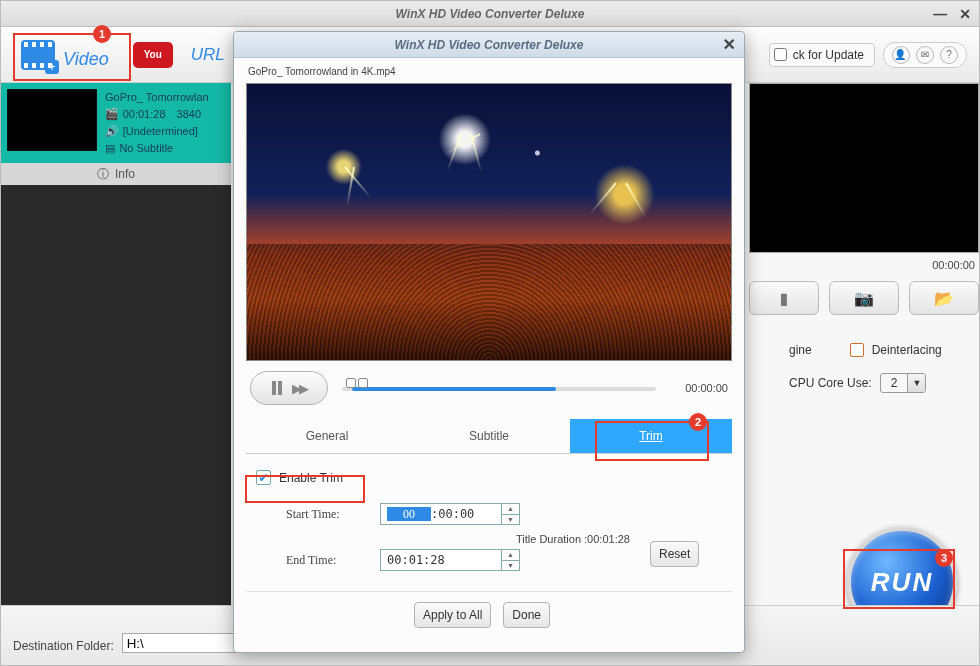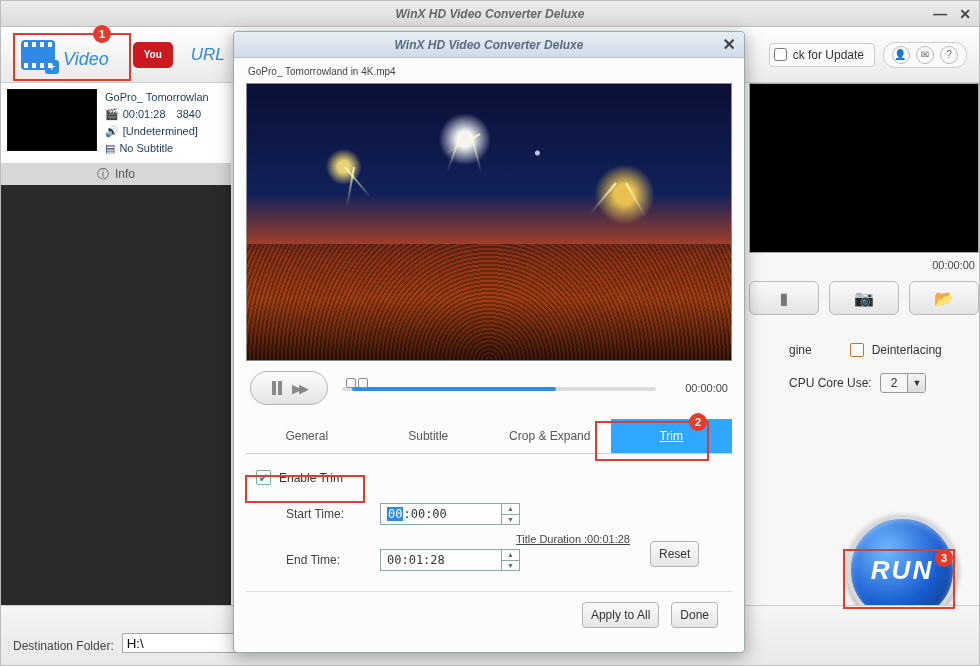--- a/index.html
+++ b/index.html
@@ -25,40 +25,40 @@
   .toolbar .url { font-size: 17px; font-style: italic; color: #2f8ae6; margin-left: 4px; }
   .toolbar .right { position: absolute; right: 12px; top: 0; bottom: 0; display: flex; align-items: center; gap: 8px; }
   .chk-update { border: 1px solid #ccc; border-radius: 4px; padding: 4px 10px 4px 4px; display: flex; align-items: center; gap: 6px; background: #fafafa; }
   .chk-update input { margin: 0; }
   .iconbtns { display: flex; gap: 6px; border: 1px solid #ccc; padding: 3px 8px; border-radius: 12px; background: #fafafa; }
   .iconbtns span { width: 18px; height: 18px; border: 1px solid #bbb; border-radius: 50%; display: flex; align-items: center; justify-content: center; font-size: 10px; color: #666; }
 
   
   .main { position: absolute; top: 82px; left: 0; right: 0; bottom: 60px; display: flex; }
   .queue { width: 230px; height: 100%; background: #2a2a2a; position: relative; }
-  .queue .item { background: #ffffff; padding: 6px; display: flex; gap: 8px; align-items: flex-start; }
+  .queue .item { background: #14b8a6; padding: 6px; display: flex; gap: 8px; align-items: flex-start; }
   .queue .thumb { width: 90px; height: 62px; background: #000; border: 1px solid #111; }
   .queue .meta { font-size: 11px; color: #1b3a5b; line-height: 17px; }
   .queue .meta .row { display: flex; align-items: center; gap: 4px; }
   .queue .infobar { background: #d7d7d7; height: 22px; display: flex; align-items: center; justify-content: center; gap: 6px; color: #555; }
   .center-gap { flex: 1; background: #f7f7f7; }
   .preview-col { width: 230px; background: #f7f7f7; display: flex; flex-direction: column; }
   .pv-frame { height: 170px; background: #000; border: 1px solid #aaa; margin-bottom: 6px; }
   .pv-time { text-align: right; font-size: 11px; color: #444; padding-right: 4px; }
   .pv-icons { display: flex; gap: 10px; margin-top: 10px; }
   .pv-icons .pill { flex: 1; height: 34px; border: 1px solid #bbb; border-radius: 6px; background: linear-gradient(#fafafa,#e4e4e4); display: flex; align-items: center; justify-content: center; color: #777; font-size: 16px; }
   .pv-toggles { margin-top: 28px; display: flex; flex-direction: column; gap: 16px; padding-left: 40px; }
   .pv-toggles .row { display: flex; align-items: center; gap: 8px; }
   .chkbox { width: 14px; height: 14px; border: 1px solid #d07030; border-radius: 2px; background: #fff; }
   .selwrap { display: inline-flex; align-items: center; border: 1px solid #999; border-radius: 3px; height: 20px; overflow: hidden; }
   .selwrap .val { padding: 0 10px; }
   .selwrap .arrow { width: 18px; height: 100%; border-left: 1px solid #999; background: linear-gradient(#f4f4f4,#ddd); display: flex; align-items: center; justify-content: center; font-size: 9px; }
 
   
-  .runblock { position: absolute; right: 22px; bottom: 40px; width: 110px; height: 110px; }
+  .runblock { position: absolute; right: 22px; bottom: 28px; width: 110px; height: 110px; }
   .runbtn { width: 110px; height: 110px; border-radius: 55px; background: radial-gradient(circle at 35% 30%, #6fb8ff 0%, #1a5fd0 55%, #0b2f70 100%); border: 4px solid #d8d8d8; box-shadow: 0 2px 6px rgba(0,0,0,.4), inset 0 2px 6px rgba(255,255,255,.4); display: flex; align-items: center; justify-content: center; color: #fff; font-size: 26px; font-weight: bold; font-style: italic; letter-spacing: 2px; cursor: pointer; }
 
   
   .bottombar { position: absolute; left: 0; right: 0; bottom: 0; height: 60px; background: linear-gradient(#f5f5f5,#e8e8e8); border-top: 1px solid #ccc; display: flex; align-items: flex-end; padding: 0 12px 12px; gap: 8px; }
   .bottombar .lbl { color: #444; }
   .dest-input { width: 120px; height: 20px; border: 1px solid #aaa; padding: 0 4px; background: #fff; }
 
   
   .modal { position: absolute; left: 232px; top: 30px; width: 512px; height: 622px; background: #fcfcfc; border: 1px solid #9aa; box-shadow: 0 4px 18px rgba(0,0,0,.35); border-radius: 4px; display: flex; flex-direction: column; }
   .modal .m-title { height: 26px; background: linear-gradient(#e8eef5,#cfdbe8); border-bottom: 1px solid #b6c2d0; display: flex; align-items: center; justify-content: center; font-style: italic; font-weight: bold; color: #5a6c80; position: relative; border-radius: 4px 4px 0 0; }
@@ -84,31 +84,31 @@
   .m-time { font-size: 11px; color: #444; width: 58px; text-align: right; }
 
   .tabs { display: flex; border-bottom: 1px solid #cfcfcf; }
   .tabs .tab { flex: 1; text-align: center; padding: 10px 0; color: #555; cursor: pointer; }
   .tabs .tab.active { background: #2fa7ff; color: #fff; text-decoration: underline; }
 
   .trimpanel { padding: 16px 10px 0; }
   .enable { display: flex; align-items: center; gap: 8px; margin-bottom: 18px; }
   .enable .cb { width: 15px; height: 15px; border: 1px solid #7aa; border-radius: 2px; display: flex; align-items: center; justify-content: center; color: #1a8fd8; font-size: 12px; background: #fff; }
   .timesrow { display: flex; align-items: center; gap: 14px; margin-bottom: 14px; padding-left: 30px; }
-  .timesrow .tl { width: 80px; color: #444; }
+  .timesrow .tl { width: 80px; color: #444; font-family: Liberation Serif, serif; }
   .spinner { width: 140px; height: 22px; border: 1px solid #8aa; display: flex; align-items: center; background: #fff; }
   .spinner .tv { flex: 1; padding: 0 6px; font-family: Consolas, monospace; font-size: 12px; }
-  .spinner .tv .sel { background: #2f8ae6; color: #fff; padding: 0 1px; }
+  .spinner .tv .sel { background: #2f8ae6; color: #fff; padding: 0 16px; font-family: Liberation Serif, serif; }
   .spinner .arrows { width: 18px; border-left: 1px solid #8aa; display: flex; flex-direction: column; height: 100%; }
   .spinner .arrows span { flex: 1; display: flex; align-items: center; justify-content: center; font-size: 7px; color: #667; }
   .spinner .arrows span:first-child { border-bottom: 1px solid #8aa; }
-  .tdur { font-size: 11px; color: #444; padding-left: 260px; margin-top: -6px; margin-bottom: 4px; text-decoration: underline; }
+  .tdur { font-size: 11px; color: #444; padding-left: 260px; margin-top: -6px; margin-bottom: 4px; }
   .resetbtn, .mbtn { height: 26px; border: 1px solid #b3b3b3; border-radius: 4px; background: linear-gradient(#fafafa,#e6e6e6); padding: 0 8px; display: inline-flex; align-items: center; cursor: pointer; color: #333; }
   .resetwrap { padding-left: 394px; margin-top: -30px; }
-  .m-footer { display: flex; justify-content: flex-end; gap: 12px; padding: 10px 14px 12px 0; border-top: 1px solid #e0e0e0; margin-top: auto; }
+  .m-footer { display: flex; justify-content: center; gap: 12px; padding: 10px 14px 12px 0; border-top: 1px solid #e0e0e0; margin-top: auto; }
 
   
   .callout { position: absolute; border: 2px solid #e53b2c; pointer-events: none; }
   .cnum { position: absolute; background: #e53b2c; color: #fff; width: 18px; height: 18px; border-radius: 9px; font-size: 11px; font-weight: bold; display: flex; align-items: center; justify-content: center; pointer-events: none; }
 
 </style>
 </head>
 <body>
 
 <div class="app">
@@ -244,21 +244,20 @@
             <div class="fill"></div>
           <div class="handle-a"></div>
           <div class="handle-b"></div>
         </div>
         <div class="m-time">00:00:00</div>
       </div>
 
       <div class="tabs">
         <div class="tab">General</div>
         <div class="tab">Subtitle</div>
-        <div class="tab">Crop &amp; Expand</div>
         <div class="tab active">Trim</div>
       </div>
 
       <div class="trimpanel">
         <div class="enable">
           <span class="cb">✔</span>
           <span>Enable Trim</span>
         </div>
         <div class="timesrow">
           <span class="tl">Start Time:</span>

